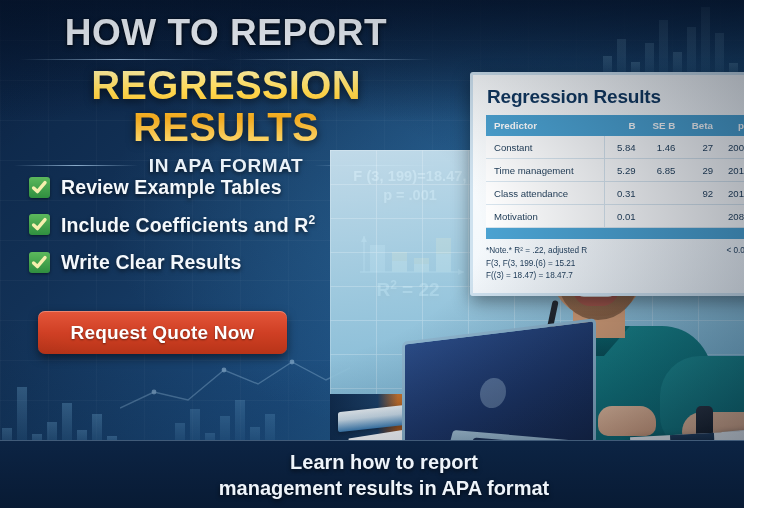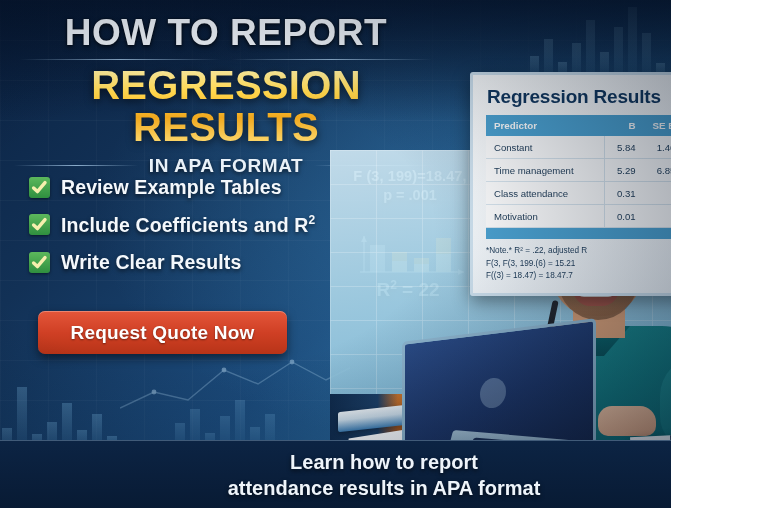--- a/index.html
+++ b/index.html
@@ -1,19 +1,19 @@
 <!DOCTYPE html>
 <html><head>
 <meta charset="utf-8">
 <style>
   html,body{margin:0;padding:0;background:#fff;}
   body{width:768px;height:512px;overflow:hidden;font-family:"Liberation Sans",sans-serif;}
 
   #banner{
-    position:relative;width:671px;height:512px;overflow:hidden;
+    position:relative;width:744px;height:512px;overflow:hidden;
     background:
       radial-gradient(ellipse at 78% 42%, rgba(70,150,200,.40) 0%, rgba(20,60,110,0) 58%),
       linear-gradient(135deg,#0b2343 0%,#123156 26%,#1b4a7a 55%,#2f74a8 78%,#3f8dbf 100%);
   }
 
   
   .bg-grid{position:absolute;inset:0;
     background-image:
       linear-gradient(rgba(255,255,255,.055) 1px,transparent 1px),
       linear-gradient(90deg,rgba(255,255,255,.045) 1px,transparent 1px);
@@ -436,17 +436,17 @@
         <b></b>
     </div>
     <div class="chi"><span>X</span><sup>2</sup><span> = 15.62</span></div>
   </div>
 
   <div class="vignette"></div>
 
   <div id="caption">
     <div class="cap-sep"></div>
     <div class="line">Learn how to report</div>
-    <div class="line">attendance results in APA format</div>
+    <div class="line">management results in APA format</div>
   </div>
   <div class="botframe"></div>
 
 </div>
 
 </body></html>

